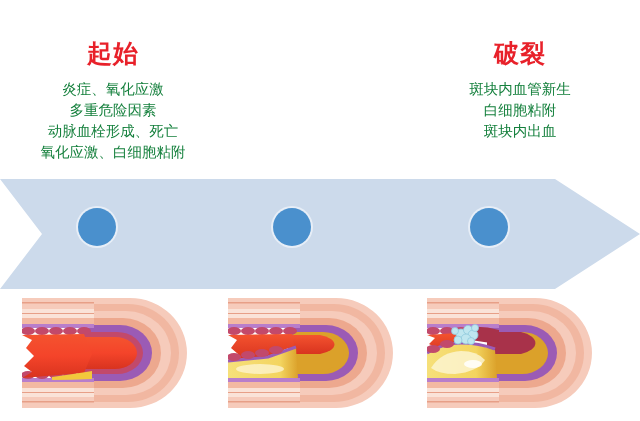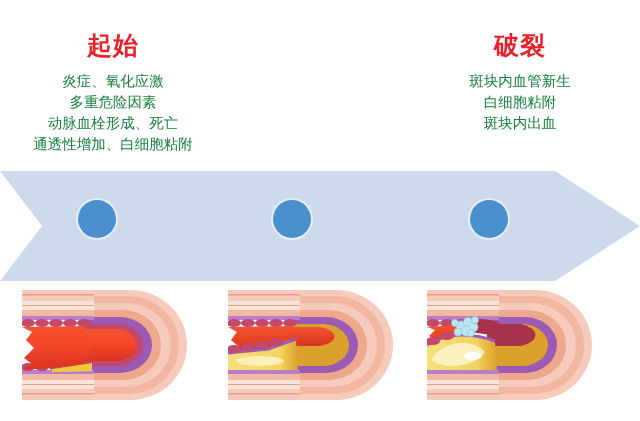--- a/index.html
+++ b/index.html
@@ -1,21 +1,21 @@
 <!DOCTYPE html>
 <html><head>
 <meta charset="utf-8">
 <style>
   html,body{margin:0;padding:0;}
   body{
     width:640px;height:421px;background:#ffffff;overflow:hidden;
     font-family:"Liberation Sans","DejaVu Sans",sans-serif;
     position:relative;
   }
-  #stage{position:absolute;left:0;top:8px;width:640px;height:351px;}
+  #stage{position:absolute;left:0;top:16px;width:640px;height:351px;}
 
   
   .col{position:absolute;top:24px;width:210px;text-align:center;}
   .col-1{left:8px;}
   .col-2{left:215px;}
   .col-3{left:415px;}
   .stage-title{
     font-size:25px;font-weight:bold;color:#e8212a;
     letter-spacing:1px;line-height:1.1;margin:0 0 11px 0;
   }
@@ -49,21 +49,21 @@
   <div class="circle c1"></div>
   <div class="circle c2"></div>
   <div class="circle c3"></div>
 
   <div class="col col-1">
     <div class="stage-title">起始</div>
     <div class="stage-lines">
       <div>炎症、氧化应激</div>
       <div>多重危险因素</div>
       <div>动脉血栓形成、死亡</div>
-      <div>通透性增加、白细胞粘附</div>
+      <div>氧化应激、白细胞粘附</div>
     </div>
   </div>
 
 
   <div class="col col-3">
     <div class="stage-title">破裂</div>
     <div class="stage-lines">
       <div>斑块内血管新生</div>
       <div>白细胞粘附</div>
       <div>斑块内出血</div>

